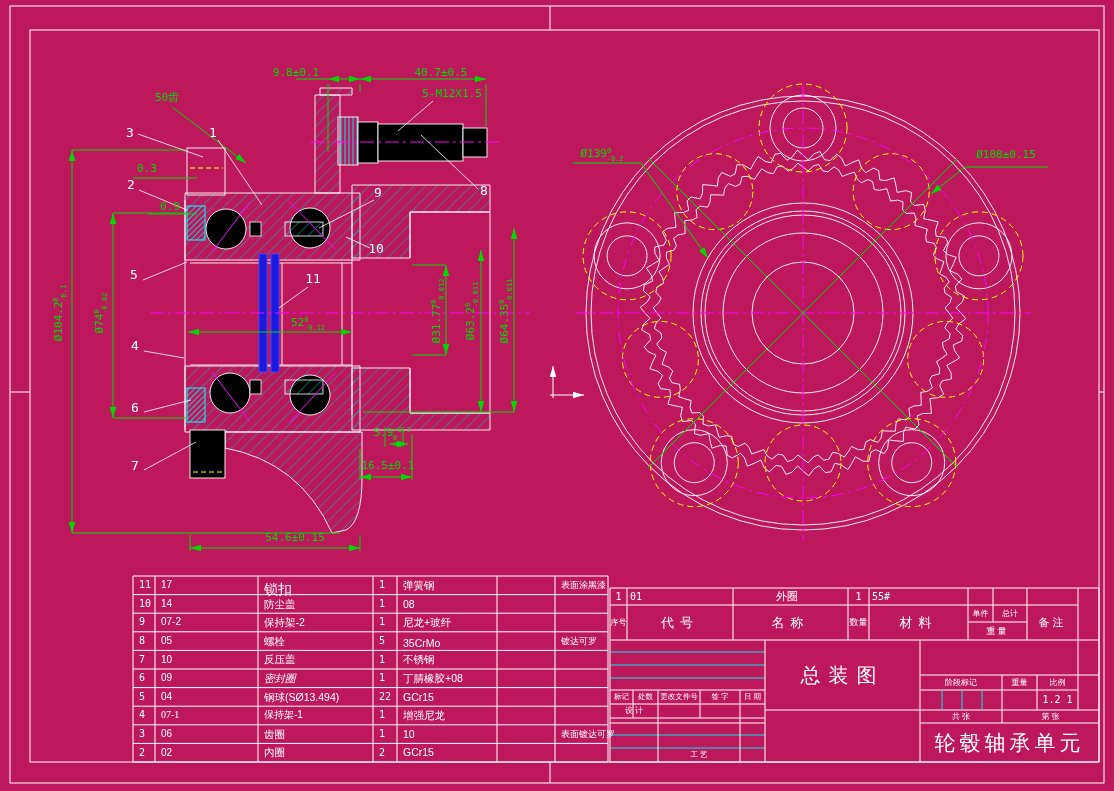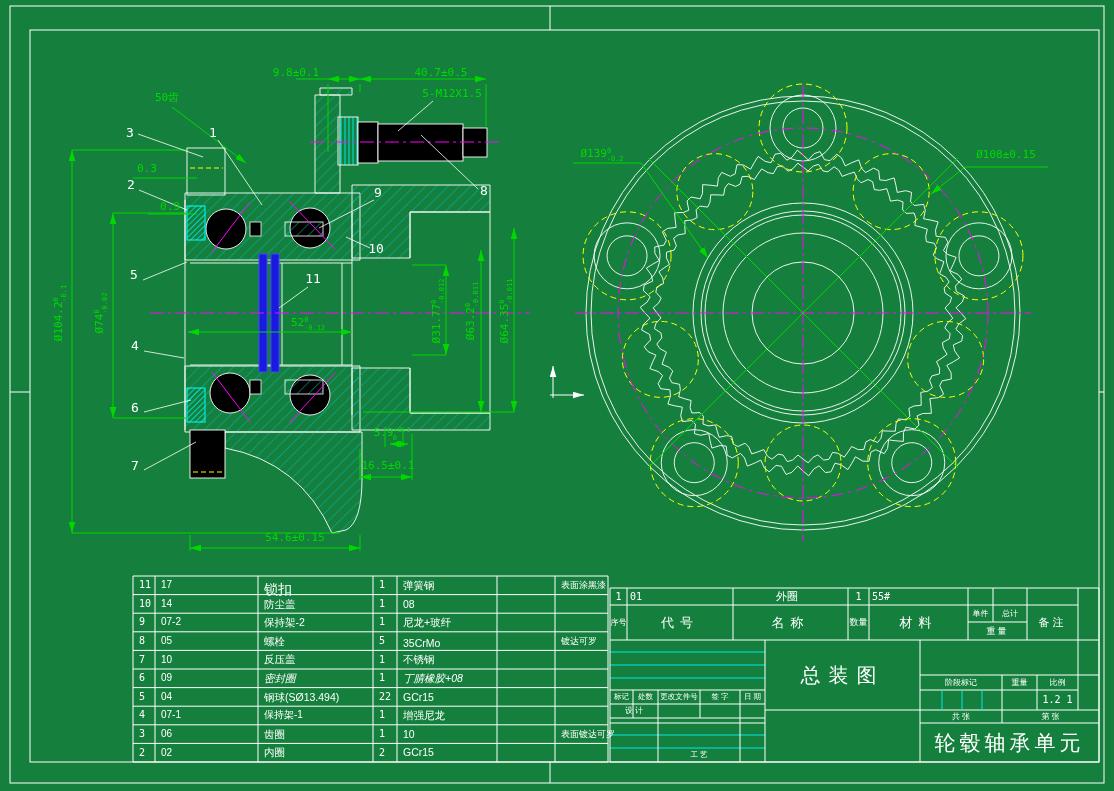--- a/index.html
+++ b/index.html
@@ -1,16 +1,16 @@
 <!DOCTYPE html>
 <html><head>
 <meta charset="utf-8">
 <style>
   html,body{margin:0;padding:0;background:#000;}
-  #page{position:relative;width:1114px;height:791px;background:#15803d;overflow:hidden;
+  #page{position:relative;width:1114px;height:791px;background:#be185d;overflow:hidden;
         font-family:"Liberation Sans",sans-serif;}
   #cad{position:absolute;left:0;top:0;}
   .cell{position:absolute;color:#fff;display:flex;align-items:center;justify-content:center;
         white-space:nowrap;line-height:1;}
   .cell.l{justify-content:flex-start;padding-left:3px;}
   .mono{font-family:"DejaVu Sans Mono",monospace;}
   text{font-family:"DejaVu Sans Mono",monospace;}
   .dm{marker-start:url(#ga);marker-end:url(#ga);}
   .dme{marker-end:url(#ga);}
   .wme{marker-end:url(#wa);}
@@ -377,28 +377,28 @@
       <div class="cell l " style="left: 558px; top: 631.8px; width: 50px; height: 18.6px; font-size: 9px; overflow: visible;">镀达可罗</div>
       <div class="cell l mono" style="left: 136px; top: 650.4px; width: 19px; height: 18.6px; font-size: 10px; overflow: visible;">7</div>
       <div class="cell l " style="left: 158px; top: 650.4px; width: 100px; height: 18.6px; font-size: 10px; overflow: visible;">10</div>
       <div class="cell l " style="left: 261px; top: 650.4px; width: 112px; height: 18.6px; font-size: 10.5px; overflow: visible;">反压盖</div>
       <div class="cell l mono" style="left: 376px; top: 650.4px; width: 21px; height: 18.6px; font-size: 10px; overflow: visible;">1</div>
       <div class="cell l " style="left: 400px; top: 650.4px; width: 97px; height: 18.6px; font-size: 10.5px; overflow: visible;">不锈钢</div>
       <div class="cell l mono" style="left: 136px; top: 669px; width: 19px; height: 18.6px; font-size: 10px; overflow: visible;">6</div>
       <div class="cell l " style="left: 158px; top: 669px; width: 100px; height: 18.6px; font-size: 10px; overflow: visible;">09</div>
       <div class="cell l " style="left: 261px; top: 669px; width: 112px; height: 18.6px; font-size: 10.5px; overflow: visible; font-style: italic;">密封圈</div>
       <div class="cell l mono" style="left: 376px; top: 669px; width: 21px; height: 18.6px; font-size: 10px; overflow: visible;">1</div>
-      <div class="cell l " style="left: 400px; top: 669px; width: 97px; height: 18.6px; font-size: 10.5px; overflow: visible; font-style: italic;">丁腈橡胶+08</div>
+      <div class="cell l " style="left: 400px; top: 669px; width: 97px; height: 18.6px; font-size: 10.5px; overflow: visible;">丁腈橡胶+08</div>
       <div class="cell l mono" style="left: 136px; top: 687.6px; width: 19px; height: 18.6px; font-size: 10px; overflow: visible;">5</div>
       <div class="cell l " style="left: 158px; top: 687.6px; width: 100px; height: 18.6px; font-size: 10px; overflow: visible;">04</div>
       <div class="cell l " style="left: 261px; top: 687.6px; width: 112px; height: 18.6px; font-size: 10.5px; overflow: visible;">钢球(SØ13.494)</div>
       <div class="cell l mono" style="left: 376px; top: 687.6px; width: 21px; height: 18.6px; font-size: 10px; overflow: visible;">22</div>
       <div class="cell l " style="left: 400px; top: 687.6px; width: 97px; height: 18.6px; font-size: 10.5px; overflow: visible;">GCr15</div>
       <div class="cell l mono" style="left: 136px; top: 706.2px; width: 19px; height: 18.6px; font-size: 10px; overflow: visible;">4</div>
-      <div class="cell l " style="left: 158px; top: 706.2px; width: 100px; height: 18.6px; font-size: 10px; overflow: visible;">07-1</div>
+      <div class="cell l " style="left: 158px; top: 706.2px; width: 100px; height: 18.6px; font-size: 10px; overflow: visible; font-family: Liberation Serif, serif;">07-1</div>
       <div class="cell l " style="left: 261px; top: 706.2px; width: 112px; height: 18.6px; font-size: 10px; overflow: visible; text-align: right;">保持架-1</div>
       <div class="cell l mono" style="left: 376px; top: 706.2px; width: 21px; height: 18.6px; font-size: 10px; overflow: visible;">1</div>
       <div class="cell l " style="left: 400px; top: 706.2px; width: 97px; height: 18.6px; font-size: 10.5px; overflow: visible;">增强尼龙</div>
       <div class="cell l mono" style="left: 136px; top: 724.8px; width: 19px; height: 18.6px; font-size: 10px; overflow: visible;">3</div>
       <div class="cell l " style="left: 158px; top: 724.8px; width: 100px; height: 18.6px; font-size: 10px; overflow: visible;">06</div>
       <div class="cell l " style="left: 261px; top: 724.8px; width: 112px; height: 18.6px; font-size: 10.5px; overflow: visible;">齿圈</div>
       <div class="cell l mono" style="left: 376px; top: 724.8px; width: 21px; height: 18.6px; font-size: 10px; overflow: visible;">1</div>
       <div class="cell l " style="left: 400px; top: 724.8px; width: 97px; height: 18.6px; font-size: 10.5px; overflow: visible;">10</div>
       <div class="cell l " style="left: 558px; top: 724.8px; width: 50px; height: 18.6px; font-size: 9px; overflow: visible;">表面镀达可罗</div>
       <div class="cell l mono" style="left: 136px; top: 743.4px; width: 19px; height: 18.6px; font-size: 10px; overflow: visible;">2</div>

